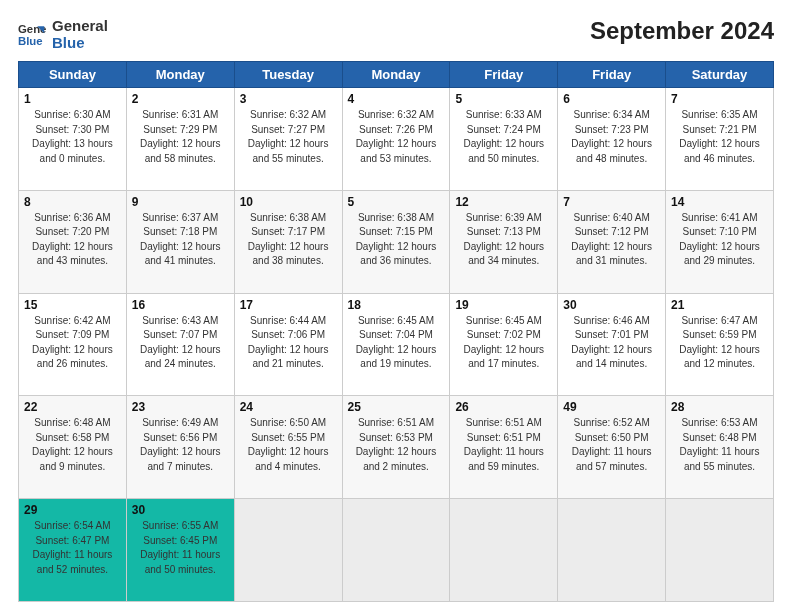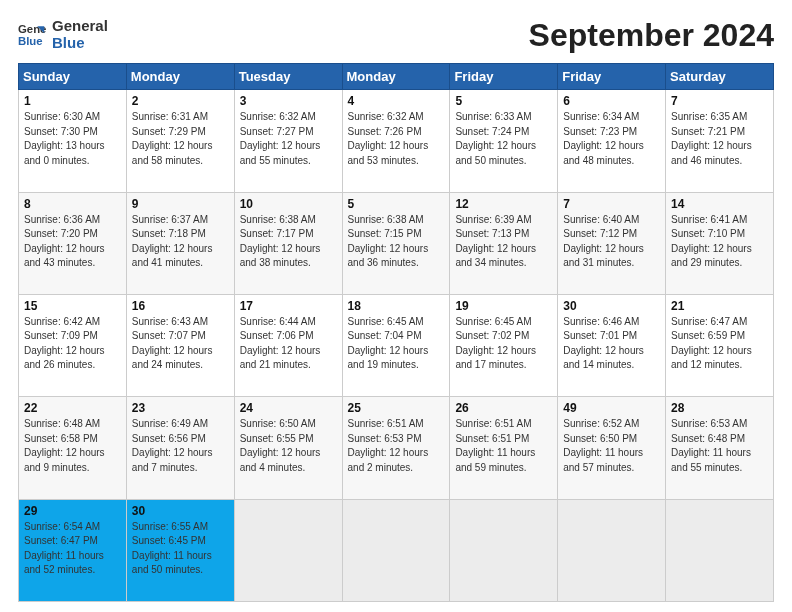--- a/index.html
+++ b/index.html
@@ -29,21 +29,21 @@
       gap: 4px;
     }
     .logo-icon {
       width: 28px;
       height: 28px;
     }
     .title-block {
       text-align: right;
     }
     .month-title {
-      font-size: 32px;
+      font-size: 24px;
       font-weight: bold;
       color: #222;
       line-height: 1.1;
     }
     .location {
       font-size: 16px;
       color: #444;
       font-style: italic;
     }
     .calendar {
@@ -52,45 +52,46 @@
       width: 100%;
       table-layout: fixed;
     }
     .calendar th {
       background: #2563ab;
       color: #fff;
       font-size: 13px;
       font-weight: bold;
       padding: 5px 4px;
       border: 1px solid #1a4e8c;
-      text-align: left;
+      text-align: center;
     }
     .calendar td {
       border: 1px solid #ccc;
       vertical-align: top;
       padding: 4px 5px;
       font-size: 10px;
       color: #333;
       background: #fff;
     }
     .calendar tr:nth-child(even) td {
       background: #f7f7f7;
     }
     .calendar tr:last-child td {
-      background: #0ea5e9;
+      background: #14b8a6;
     }
     .day-num {
       font-size: 12px;
       font-weight: bold;
       color: #111;
       display: block;
       margin-bottom: 2px;
     }
     .cell-content {
       line-height: 1.45;
+      text-align: center;
     }
     td.empty {
       background: #ececec !important;
     }
   </style>
 </head>
 <body>
 
 <div class="page">
   <div class="header">

